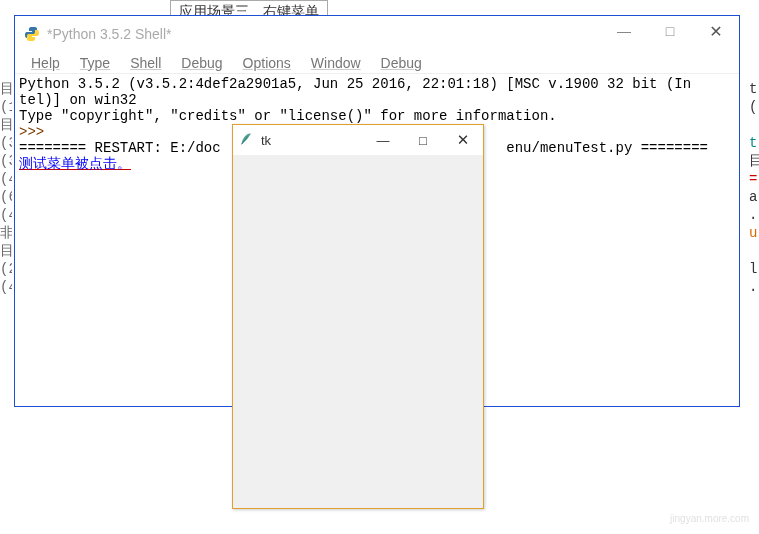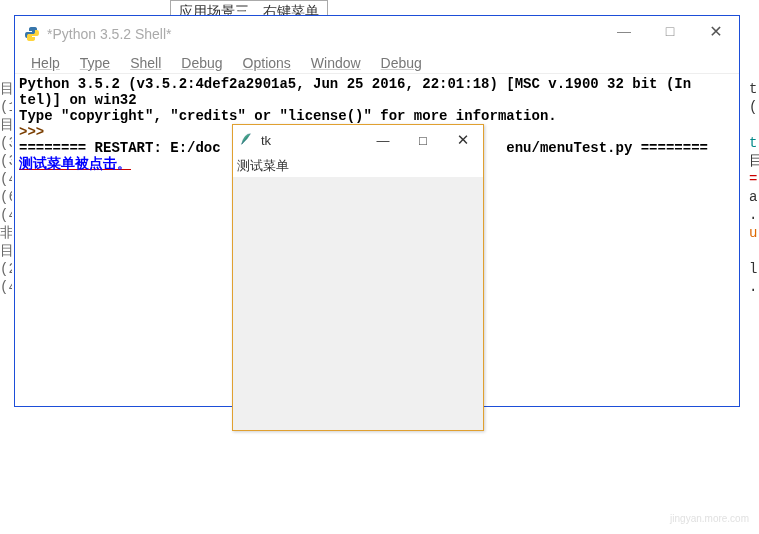--- a/index.html
+++ b/index.html
@@ -111,30 +111,29 @@
     .shell-content {
       flex: 1;
       font-family: "Courier New", "宋体", monospace;
       font-size: 14px;
       line-height: 16px;
       padding: 2px 4px;
       color: #000;
       white-space: pre;
       overflow: hidden;
       position: relative;
-      font-weight: bold;
     }
     .shell-content .prompt { color: #7a3e00; }
     .shell-content .blue { color: #0000ff; }
     .tk-window {
       position: absolute;
       top: 124px;
       left: 232px;
       width: 252px;
-      height: 307px;
+      height: 385px;
       background: #f0f0f0;
       border: 1px solid #e0a030;
       box-shadow: 1px 1px 3px rgba(0,0,0,0.2);
       display: flex;
       flex-direction: column;
     }
     .tk-window .tk-titlebar {
       height: 30px;
       background: #fff;
       display: flex;
@@ -265,21 +264,18 @@
         <line x1="3" y1="14" x2="10" y2="5" stroke="#267" stroke-width="0.6"></line>
       </svg>
     </span>
     <span class="tk-title">tk</span>
     <div class="tk-controls">
       <div class="tk-btn">—</div>
       <div class="tk-btn">□</div>
       <div class="tk-btn tk-close">✕</div>
     </div>
   </div>
-  <div class="tk-menubar">
-    <span>测试菜单</span>
-  </div>
   <div class="tk-body"></div>
 </div>
 
 <div class="watermark">
   <span class="sub">jingyan.more.com</span>
 </div>
 
 </body></html>

